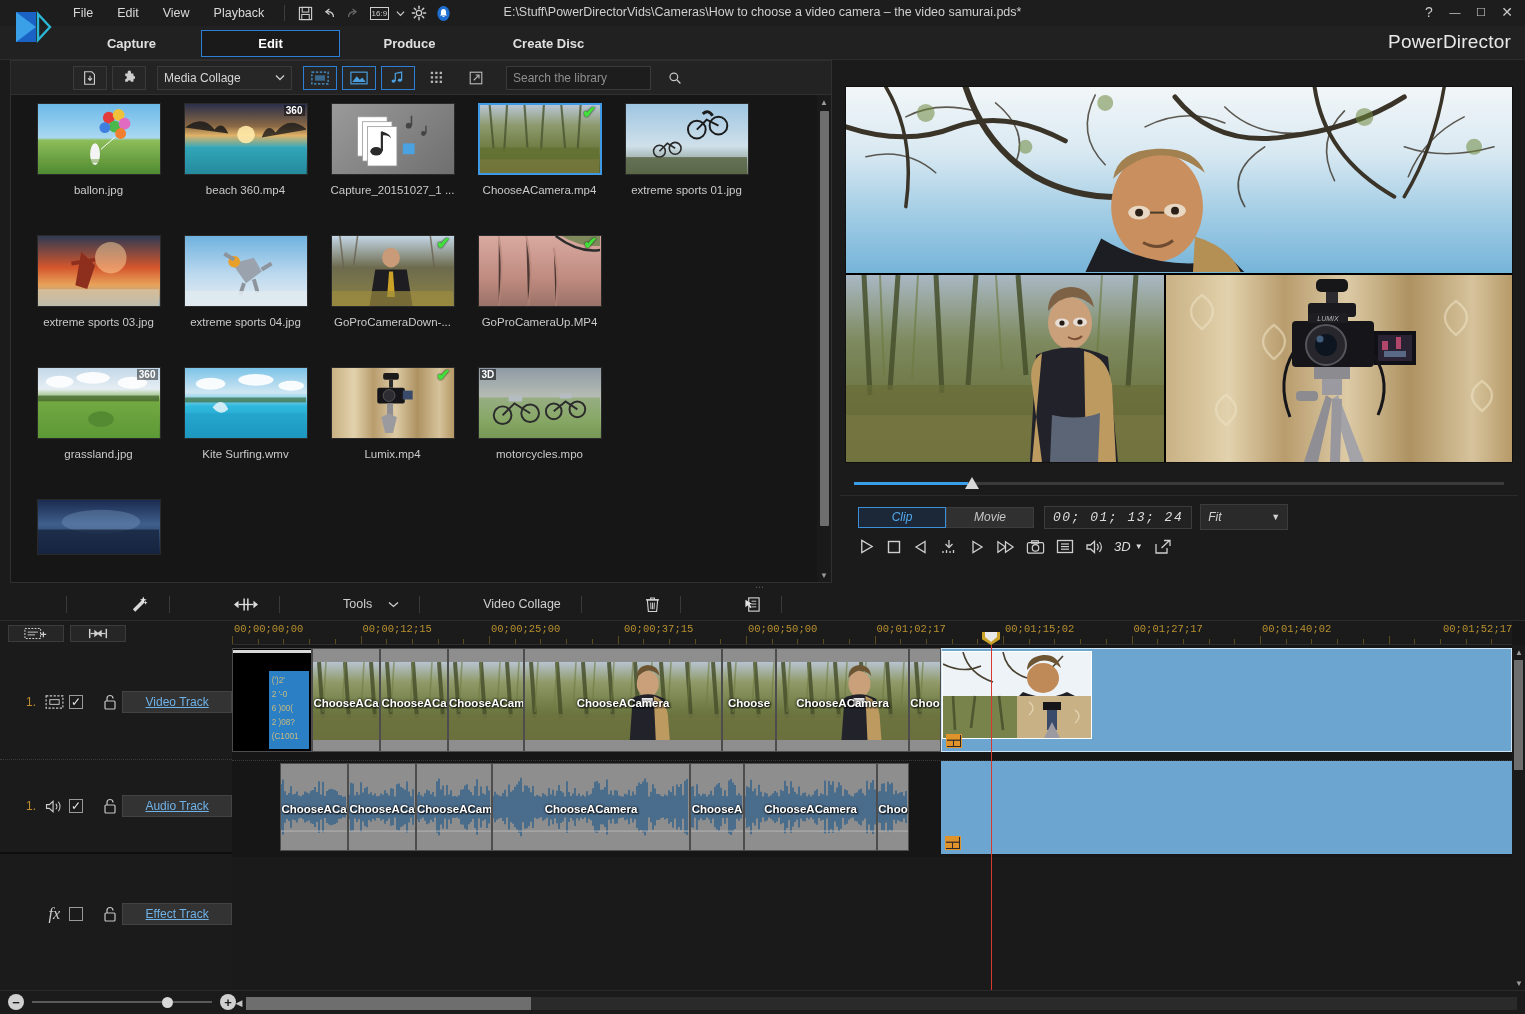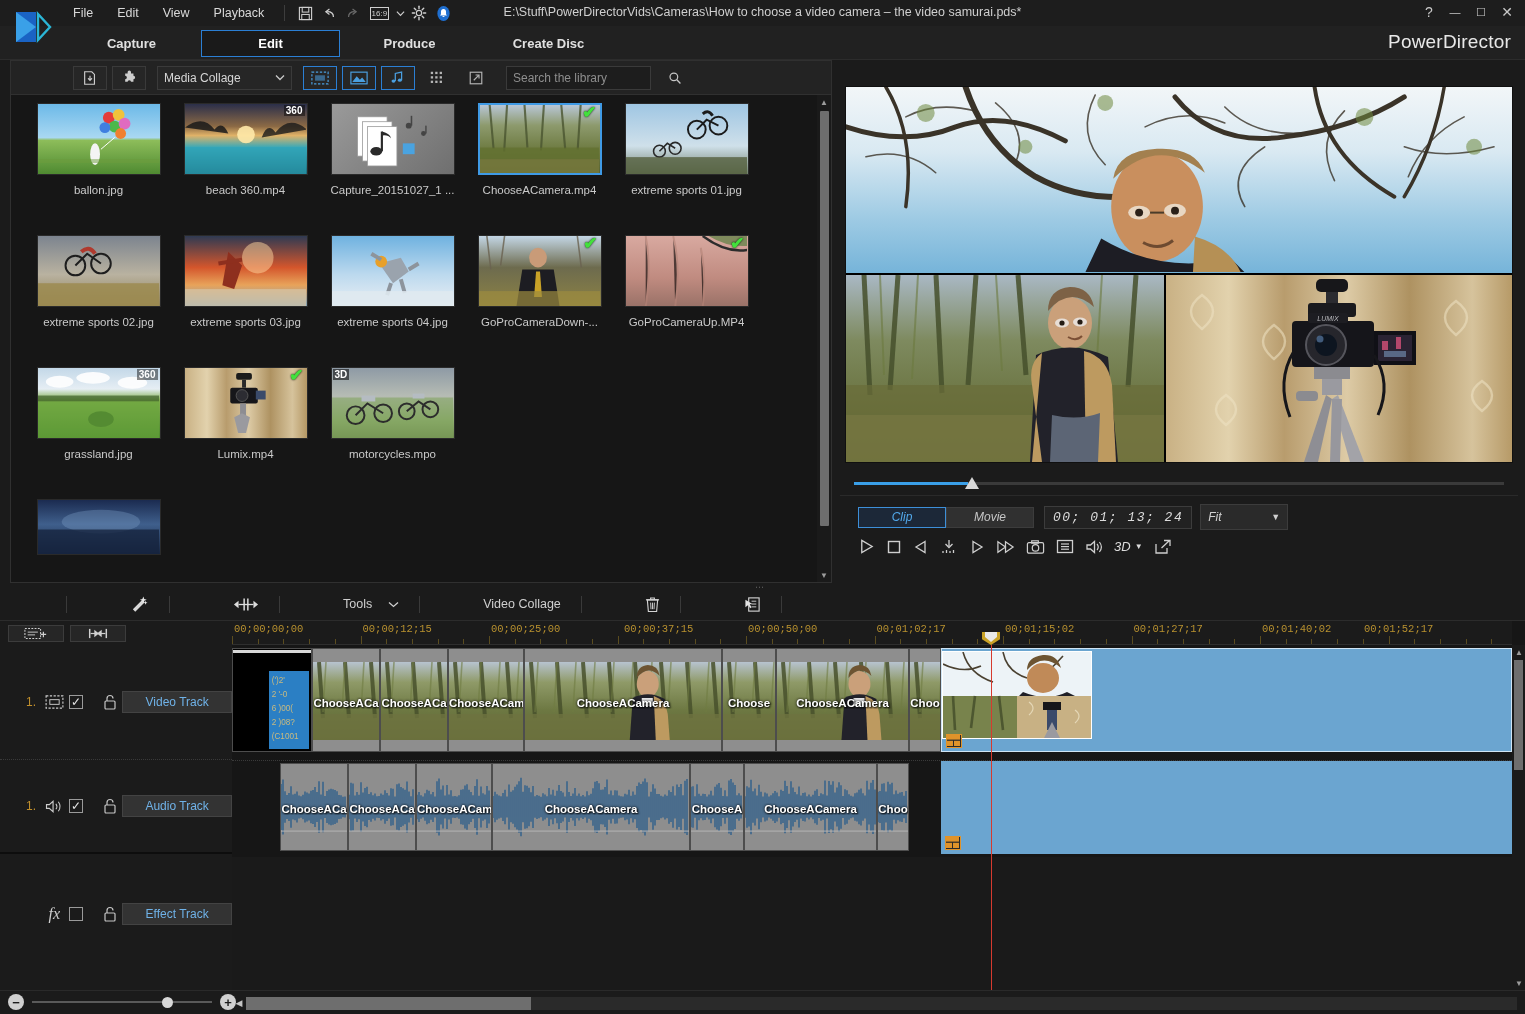--- a/index.html
+++ b/index.html
@@ -254,21 +254,21 @@
   .ticon { width: 30px; display: flex; align-items: center; justify-content: center; color: #cdcdcd; }
   .tcheck {
     width: 14px; height: 14px; border: 1px solid #9a9a9a; margin-right: 14px;
     display: flex; align-items: center; justify-content: center; cursor: pointer;
     color: #e4e4e4; font-size: 12px; line-height: 1;
   }
   .tlock { width: 26px; display: flex; align-items: center; justify-content: center; cursor: pointer; color: #c6c6c6; }
   .tname {
     width: 112px; height: 22px; background: #333; border: 1px solid #434343;
     display: flex; align-items: center; justify-content: center;
-    font-size: 12px; color: #6fb2e8; cursor: default;
+    font-size: 12px; color: #6fb2e8; cursor: default; text-decoration: underline;
   }
 
   .tracks {
     position: absolute; left: 232px; top: 24px; width: 1280px; height: 345px;
     background: #161616; overflow: hidden;
   }
   .trk-video { position: absolute; left: 0; top: 0; width: 100%; height: 115px; }
   .trk-audio { position: absolute; left: 0; top: 116px; width: 100%; height: 93px; }
   .trk-effect { position: absolute; left: 0; top: 212px; width: 100%; height: 133px; background: #1a1a1a; }
   .trk-divider { position: absolute; left: 0; width: 100%; border-top: 1px dotted #3a3a3a; }
@@ -701,35 +701,20 @@
               <rect x="0" y="54" width="124" height="18" fill="#55603f" opacity=".8"></rect>
             </svg>
           </div>
           <div class="mlabel">extreme sports 01.jpg</div>
         </div>
       </div>
 
       <div class="mrow">
         <div class="mcell">
           <div class="thumb">
-            <div class="art mtb"></div>
-            <svg class="art" viewBox="0 0 124 72" preserveAspectRatio="none">
-              <g stroke="#1e1e1e" stroke-width="2" fill="none">
-                  <circle cx="38" cy="30" r="10"></circle>
-                  <circle cx="64" cy="28" r="10"></circle>
-                  <path d="M38 30 L50 18 L64 28"></path>
-                </g>
-              <path d="M44 16 q8 -7 14 2" stroke="#b03a2e" stroke-width="4" fill="none"></path>
-              <rect x="0" y="48" width="124" height="24" fill="#9c8b50" opacity=".85"></rect>
-            </svg>
-          </div>
-          <div class="mlabel">extreme sports 02.jpg</div>
-        </div>
-        <div class="mcell">
-          <div class="thumb">
             <div class="art skate"></div>
             <svg class="art" viewBox="0 0 124 72" preserveAspectRatio="none">
               <circle cx="74" cy="22" r="16" fill="#ffd8a0" opacity=".5"></circle>
               <path d="M44 16 L58 30 L50 54 L38 50 Z" fill="#8e2f1e"></path>
               <path d="M34 28 L58 24" stroke="#8e2f1e" stroke-width="4"></path>
               <rect x="0" y="54" width="124" height="18" fill="#d9c8a8" opacity=".7"></rect>
             </svg>
           </div>
           <div class="mlabel">extreme sports 03.jpg</div>
         </div>
@@ -792,20 +777,36 @@
                   <ellipse cx="56" cy="10" rx="17" ry="6"></ellipse>
                   <ellipse cx="96" cy="15" rx="15" ry="6"></ellipse>
                 </g>
               <rect x="0" y="28" width="124" height="6" fill="#3d5e2a" opacity=".7"></rect>
               <ellipse cx="64" cy="52" rx="13" ry="8" fill="#3a6b26"></ellipse>
               <rect x="0" y="34" width="124" height="38" fill="#69a63c" opacity=".55"></rect>
             </svg>
             <div class="badge360">360</div>
           </div>
           <div class="mlabel">grassland.jpg</div>
+        </div>
+        <div class="mcell">
+          <div class="thumb">
+            <div class="art kite"></div>
+            <svg class="art" viewBox="0 0 124 72" preserveAspectRatio="none">
+              <g fill="#fff" opacity=".92">
+                  <ellipse cx="26" cy="16" rx="15" ry="6"></ellipse>
+                  <ellipse cx="72" cy="12" rx="18" ry="6"></ellipse>
+                  <ellipse cx="108" cy="18" rx="13" ry="5"></ellipse>
+                </g>
+              <rect x="0" y="30" width="124" height="5" fill="#3b6b3b" opacity=".7"></rect>
+              <path d="M28 40 q10 -12 16 2 q-8 8 -16 -2z" fill="#e8f4fa" opacity=".85"></path>
+              <rect x="0" y="46" width="124" height="26" fill="#1f9cc4" opacity=".5"></rect>
+            </svg>
+          </div>
+          <div class="mlabel">Kite Surfing.wmv</div>
         </div>
         <div class="mcell">
           <div class="thumb">
             <div class="art curtain"></div>
             <svg class="art" viewBox="0 0 124 72" preserveAspectRatio="none">
               <rect x="52" y="5" width="16" height="7" rx="2" fill="#1b1b1b"></rect>
               <rect x="58" y="12" width="4" height="8" fill="#2a2a2a"></rect>
               <rect x="46" y="20" width="28" height="16" rx="2" fill="#16161a"></rect>
               <circle cx="58" cy="28" r="6" fill="#2c2c32" stroke="#555" stroke-width="1"></circle>
               <rect x="72" y="23" width="10" height="9" fill="#3a4a6a"></rect>
@@ -1214,21 +1215,21 @@
         <div class="rtick" style="left: 925.2px; height: 5px;"></div>
         <div class="rtick" style="left: 950.9px; height: 5px;"></div>
         <div class="rtick" style="left: 976.6px; height: 5px;"></div>
         <div class="rtick" style="left: 1002.3px; height: 5px;"></div>
         <div class="rlabel" style="left: 1030px;">00;01;40;02</div>
         <div class="rtick" style="left: 1028px; height: 8px;"></div>
         <div class="rtick" style="left: 1053.7px; height: 5px;"></div>
         <div class="rtick" style="left: 1079.4px; height: 5px;"></div>
         <div class="rtick" style="left: 1105.1px; height: 5px;"></div>
         <div class="rtick" style="left: 1130.8px; height: 5px;"></div>
-        <div class="rlabel" style="left: 1132px;">00;01;52;17</div>
+        <div class="rlabel" style="left: 1211px;">00;01;52;17</div>
         <div class="rtick" style="left: 1156.5px; height: 8px;"></div>
         <div class="rtick" style="left: 1182.2px; height: 5px;"></div>
         <div class="rtick" style="left: 1207.9px; height: 5px;"></div>
         <div class="rtick" style="left: 1233.6px; height: 5px;"></div>
         <div class="rtick" style="left: 1259.3px; height: 5px;"></div>
       </div>
     <div class="playhead-head" id="phHead" style="left: 982px;">
       <div class="ph-body"></div>
       <div class="ph-inner"></div>
     </div>

